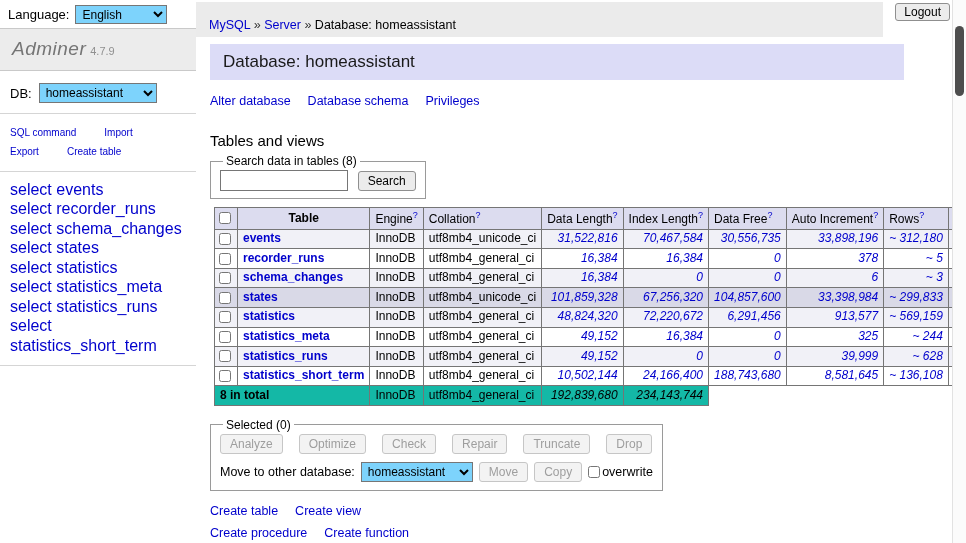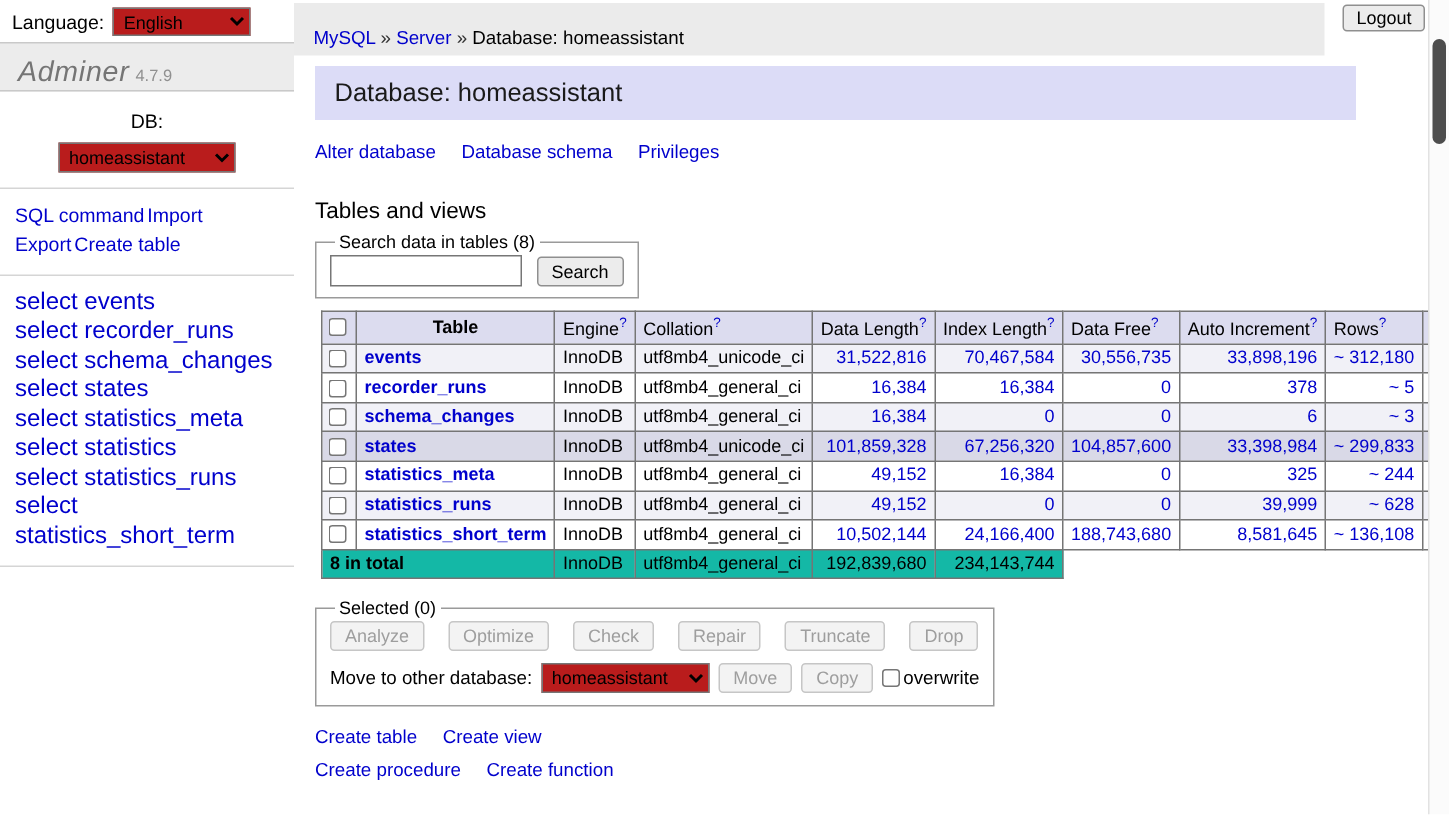--- a/index.html
+++ b/index.html
@@ -11,41 +11,41 @@
     display:flex; position:relative;
   }
   a { color:var(--link-blue,#0000cc); text-decoration:none; cursor:pointer; }
   button {
     font-family:inherit; font-size:12px; color:#000;
     background:#ececec; border:1px solid #8f8f8f; border-radius:3px;
     padding:2px 9px; cursor:pointer;
   }
   button:disabled { color:#9e9e9e; background:#f3f3f3; border-color:#c6c6c6; cursor:default; }
   select {
-    font-family:inherit; font-size:12px; background:#b91c1c;
+    font-family:inherit; font-size:12px; background:#7dd3fc;
     border:1px solid #767676; padding:1px 2px; height:21px;
   }
   input[type=text] { font-family:inherit; font-size:12px; border:1px solid #767676; padding:2px 4px; height:21px; }
   input[type=checkbox] { width:12px; height:12px; margin:0 2px 0 0; vertical-align:middle; }
 
   
   #sidebar { flex:0 0 196px; width:196px; display:flex; flex-direction:column; }
   .lang-row { padding:5px 8px 4px; display:flex; align-items:center; gap:6px; }
   .lang-row select { width:92px; height:19px; }
   .logo-block {
     background:#ececec; border-top:1px solid #c9c9c9; border-bottom:1px solid #c9c9c9;
-    padding:9px 12px 0;
+    padding:9px 12px 10px;
   }
   .logo-block .app { font-size:19px; font-style:italic; color:#757575; letter-spacing:.5px; }
   .logo-block .ver { font-size:11px; color:#909090; margin-left:4px; }
-  .db-row { padding:12px 10px 10px; display:flex; align-items:center; gap:7px; border-bottom:1px solid #d5d5d5;flex-direction:column; }
+  .db-row { padding:12px 10px 10px; display:flex; align-items:center; gap:7px; border-bottom:1px solid #d5d5d5; }
   .db-row select { width:118px; height:20px; }
   .menu-links { padding:9px 10px 10px; border-bottom:1px solid #d5d5d5; }
   .menu-links .ml-row { line-height:1.45; }
-  .menu-links a { margin-right:2px; font-size:13px; }
+  .menu-links a { margin-right:28px; font-size:10px; }
   .table-links { padding:8px 10px 10px; border-bottom:1px solid #d5d5d5; }
   .table-links a { display:block; font-size:16px; line-height:1.22; }
 
   
   #main { flex:1; margin-right:14px; overflow:hidden; }
   .top-row { display:flex; align-items:flex-start; margin-top:2px; }
   .breadcrumb { flex:1; background:var(--breadcrumb-bg,#ebebeb); padding:16px 13px 5px; font-size:12.5px; }
   .breadcrumb .sep { color:#333; }
   .logout-wrap { flex:0 0 auto; padding:1px 2px 0 12px; }
   .logout-wrap button { padding:1px 8px; }
@@ -63,21 +63,21 @@
   .search-fs .search-input { width:128px; }
   .search-fs .search-btn { margin-left:6px; }
 
   table { border-collapse:collapse; margin:8px 0 0 18px; font-size:12px; }
   th,td { border:1px solid #757575; padding:1.5px 5px; white-space:nowrap; line-height:1.3; }
   thead th, thead td { background:var(--table-header-bg,#dcdcef); font-weight:400; text-align:left; }
   th.tname { font-weight:700; text-align:center; padding:1.5px 16px; }
   sup.q { font-size:9px; color:var(--link-blue,#0000cc); cursor:pointer; }
   td.chk { text-align:center; padding:1px 4px; }
   td.name a { font-weight:700; }
-  td.num { text-align:right; }
+  td.num { text-align:right;font-style:italic; }
   tbody tr.odd { background:var(--odd-row-bg,#f1f1f7); }
   tbody tr.hl { background:var(--highlight-row-bg,#d9d9e7); }
   tr.total td { background:#14b8a6; }
   tr.total .total-label { font-weight:700; }
 
   .selected-fs { margin-top:12px; padding:2px 9px 8px; }
   .btn-row { display:flex; gap:16px; }
   .move-row { display:flex; align-items:center; gap:6px; margin-top:8px; font-size:12.5px; }
   .move-row select { width:112px; height:20px; }
 
@@ -114,22 +114,22 @@
   </div>
   <div class="menu-links">
       <div class="ml-row"><a href="#">SQL command</a><a href="#">Import</a></div>
       <div class="ml-row"><a href="#">Export</a><a href="#">Create table</a></div>
     </div>
   <div class="table-links">
       <a href="#">select events</a>
       <a href="#">select recorder_runs</a>
       <a href="#">select schema_changes</a>
       <a href="#">select states</a>
+      <a href="#">select statistics</a>
       <a href="#">select statistics_meta</a>
-      <a href="#">select statistics</a>
       <a href="#">select statistics_runs</a>
       <a href="#">select statistics_short_term</a>
     </div>
 </div>
 
 <div id="main">
   <div class="top-row">
     <div class="breadcrumb"><a href="#">MySQL</a><span class="sep"> » </span><a href="#">Server</a><span class="sep"> » </span><span>Database: homeassistant</span></div>
     <div class="logout-wrap">
       <button>Logout</button>
@@ -203,20 +203,32 @@
         <tr class="hl">
           <td class="chk"><input type="checkbox" style=""></td>
           <td class="name"><a href="#">states</a></td>
           <td>InnoDB</td>
           <td>utf8mb4_unicode_ci</td>
           <td class="num"><a href="#">101,859,328</a></td>
           <td class="num"><a href="#">67,256,320</a></td>
           <td class="num"><a href="#">104,857,600</a></td>
           <td class="num"><a href="#">33,398,984</a></td>
           <td class="num"><a href="#">~ 299,833</a></td>
+          <td class="comment"></td>
+        </tr>
+        <tr class="odd">
+          <td class="chk"><input type="checkbox" style=""></td>
+          <td class="name"><a href="#">statistics</a></td>
+          <td>InnoDB</td>
+          <td>utf8mb4_general_ci</td>
+          <td class="num"><a href="#">48,824,320</a></td>
+          <td class="num"><a href="#">72,220,672</a></td>
+          <td class="num"><a href="#">6,291,456</a></td>
+          <td class="num"><a href="#">913,577</a></td>
+          <td class="num"><a href="#">~ 569,159</a></td>
           <td class="comment"></td>
         </tr>
         <tr>
           <td class="chk"><input type="checkbox" style=""></td>
           <td class="name"><a href="#">statistics_meta</a></td>
           <td>InnoDB</td>
           <td>utf8mb4_general_ci</td>
           <td class="num"><a href="#">49,152</a></td>
           <td class="num"><a href="#">16,384</a></td>
           <td class="num"><a href="#">0</a></td>

